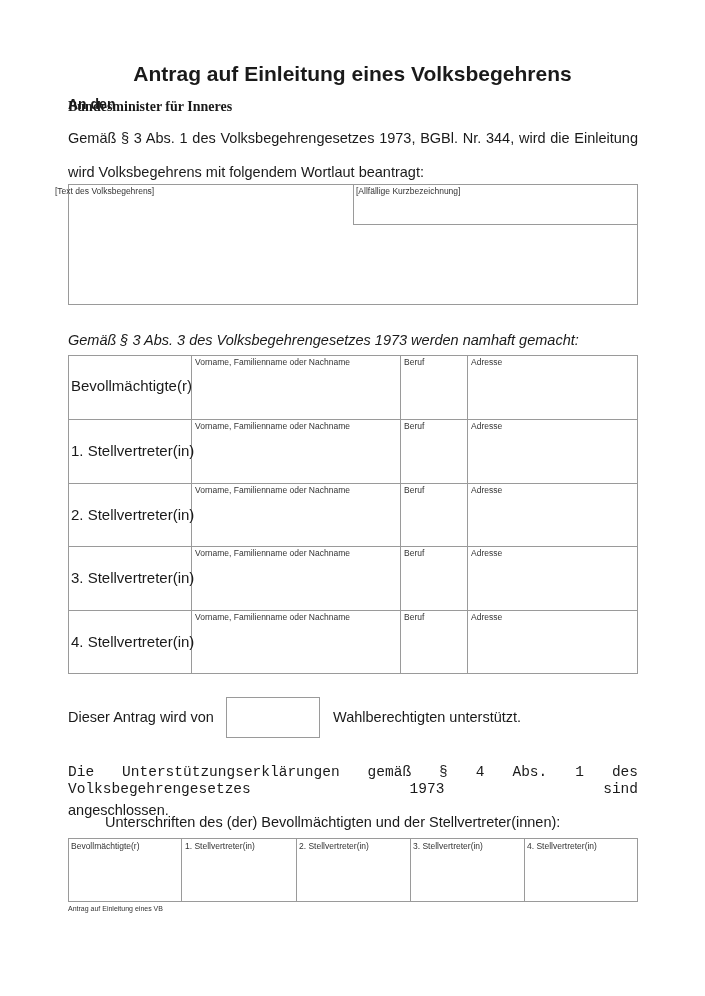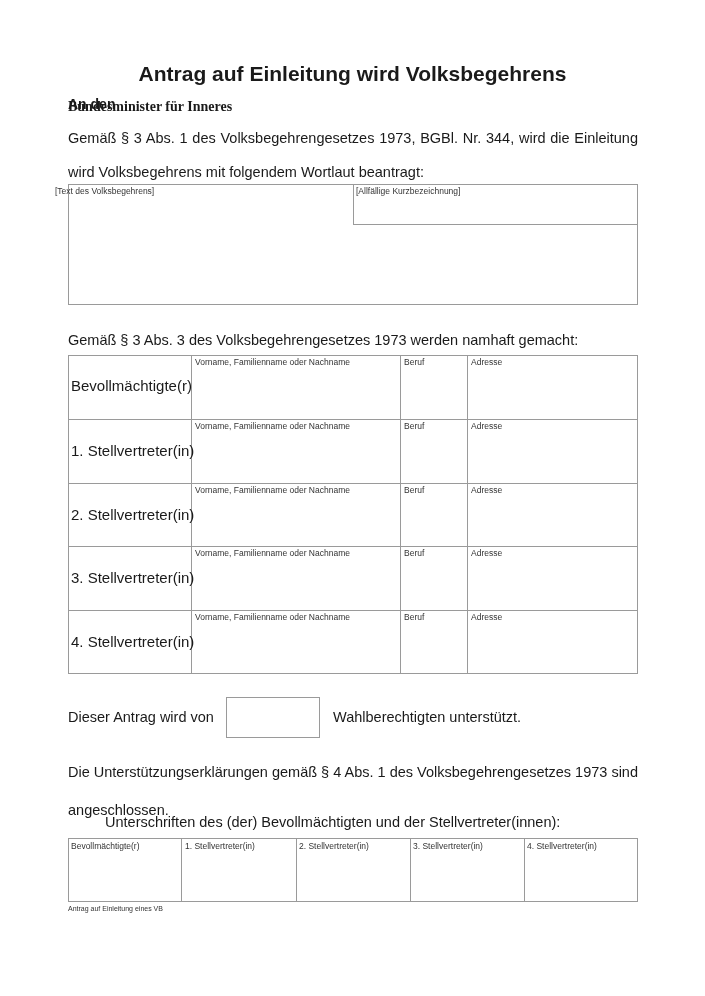--- a/index.html
+++ b/index.html
@@ -11,34 +11,34 @@
     .para { left: 68px; width: 570px; font-size: 14.5px; line-height: 17px; text-align: justify; }
     .line { position: absolute; background: #9a9a9a; }
     .small { font-size: 8.5px; color: #333; white-space: nowrap; }
     .rowlabel { font-size: 15px; white-space: nowrap; }
     .box { position: absolute; border: 1px solid #9a9a9a; background: #fff; }
     .footer { left: 68px; top: 905px; font-size: 7px; color: #333; }
   </style>
 </head>
 <body>
 
-<div class="abs title">Antrag auf Einleitung wird Volksbegehrens</div>
+<div class="abs title">Antrag auf Einleitung eines Volksbegehrens</div>
 
 <div class="abs addr" style="top:96px;">An den</div>
 <div class="abs addr" style="top:98px;font-family:Liberation Serif, serif;">Bundesminister für Inneres</div>
 
 <div class="abs para" style="top:130px; text-align-last: justify;">Gemäß § 3 Abs. 1 des Volksbegehrengesetzes 1973, BGBl. Nr. 344, wird die Einleitung</div>
 <div class="abs para" style="top:164px;">wird Volksbegehrens mit folgendem Wortlaut beantragt:</div>
 
 <div class="box" style="left:68px; top:184px; width:570px; height:121px;"></div>
 <div class="box" style="left:353px; top:184px; width:285px; height:41px;"></div>
 <div class="abs small" style="left:55px; top:186px;">[Text des Volksbegehrens]</div>
 <div class="abs small" style="left:356px; top:186px;">[Allfällige Kurzbezeichnung]</div>
 
-<div class="abs para" style="top:332px;">Gemäß § 3 Abs. 3 des Volksbegehrengesetzes 1973 werden namhaft gemacht:</div>
+<div class="abs para" style="top:332px;font-style:italic;">Gemäß § 3 Abs. 3 des Volksbegehrengesetzes 1973 werden namhaft gemacht:</div>
 
 <div class="box" style="left:68px; top:355px; width:570px; height:319px;"></div>
 <div class="line" style="left:191px; top:355px; width:1px; height:319px;"></div>
 <div class="line" style="left:400px; top:355px; width:1px; height:319px;"></div>
 <div class="line" style="left:467px; top:355px; width:1px; height:319px;"></div>
 <div class="line" style="left:68px; top:419px; width:570px; height:1px;"></div>
 <div class="line" style="left:68px; top:483px; width:570px; height:1px;"></div>
 <div class="line" style="left:68px; top:546px; width:570px; height:1px;"></div>
 <div class="line" style="left:68px; top:610px; width:570px; height:1px;"></div>
 
@@ -79,21 +79,21 @@
 <div class="abs small" style="left:404px; top:612px;">Beruf</div>
 <div class="abs small" style="left:471px; top:612px;">Adresse</div>
 <div class="abs" style="left:192px; top:623px; width:208px; height:50px;"></div>
 <div class="abs" style="left:401px; top:623px; width:66px; height:50px;"></div>
 <div class="abs" style="left:468px; top:623px; width:169px; height:50px;"></div>
 
 <div class="abs" style="left:68px; top:709px; font-size:14.5px; white-space:nowrap;">Dieser Antrag wird von</div>
 <div class="box" style="left:226px; top:697px; width:94px; height:41px; font-size:14px; padding:11px 6px; text-align:center;"></div>
 <div class="abs" style="left:333px; top:709px; font-size:14.5px; white-space:nowrap;">Wahlberechtigten unterstützt.</div>
 
-<div class="abs para" style="top:764px; text-align-last: justify;">Die Unterstützungserklärungen gemäß § 4 Abs. 1 des Volksbegehrengesetzes 1973 sind</div>
+<div class="abs para" style="top:764px; text-align-last: justify; font-family: Liberation Mono, monospace;">Die Unterstützungserklärungen gemäß § 4 Abs. 1 des Volksbegehrengesetzes 1973 sind</div>
 <div class="abs para" style="top:802px;">angeschlossen.</div>
 
 <div class="abs para" style="top:814px;margin-left:37px;">Unterschriften des (der) Bevollmächtigten und der Stellvertreter(innen):</div>
 
 <div class="box" style="left:68px; top:838px; width:570px; height:64px;"></div>
 <div class="line" style="left:181px; top:838px; width:1px; height:64px;"></div>
 <div class="line" style="left:296px; top:838px; width:1px; height:64px;"></div>
 <div class="line" style="left:410px; top:838px; width:1px; height:64px;"></div>
 <div class="line" style="left:524px; top:838px; width:1px; height:64px;"></div>
 

